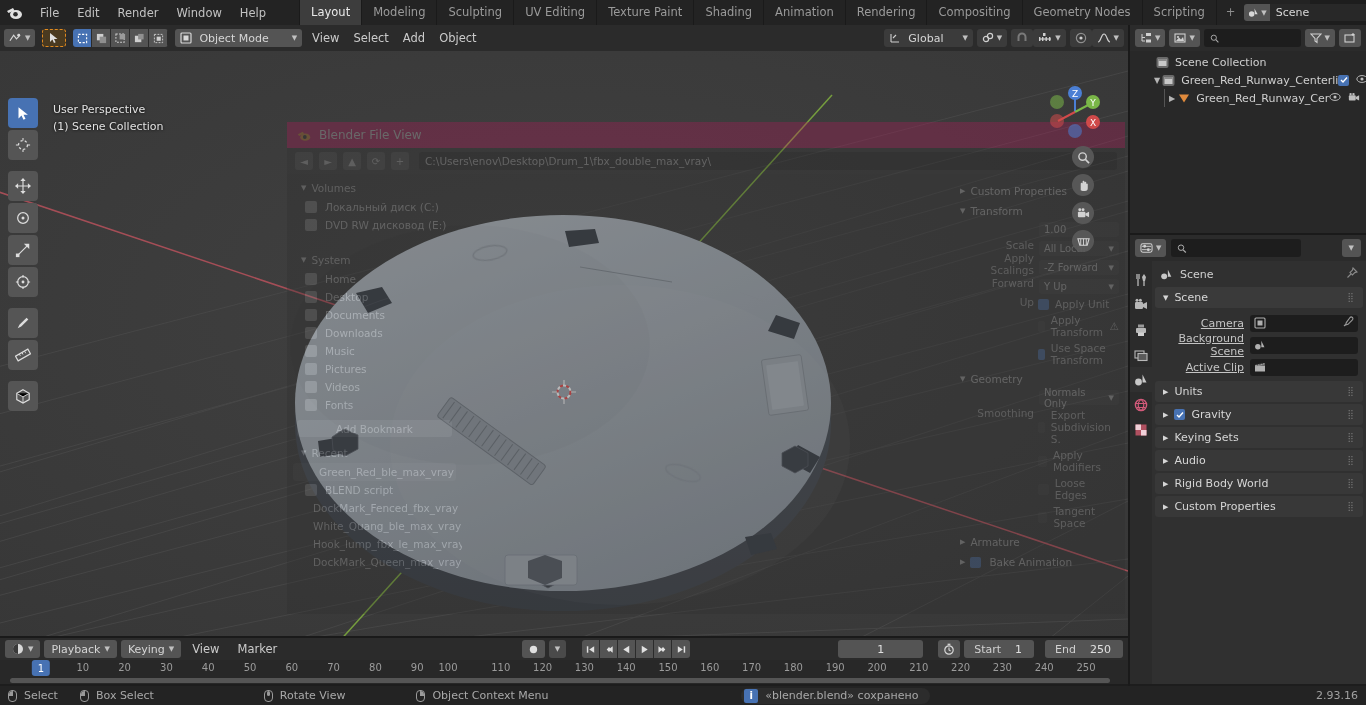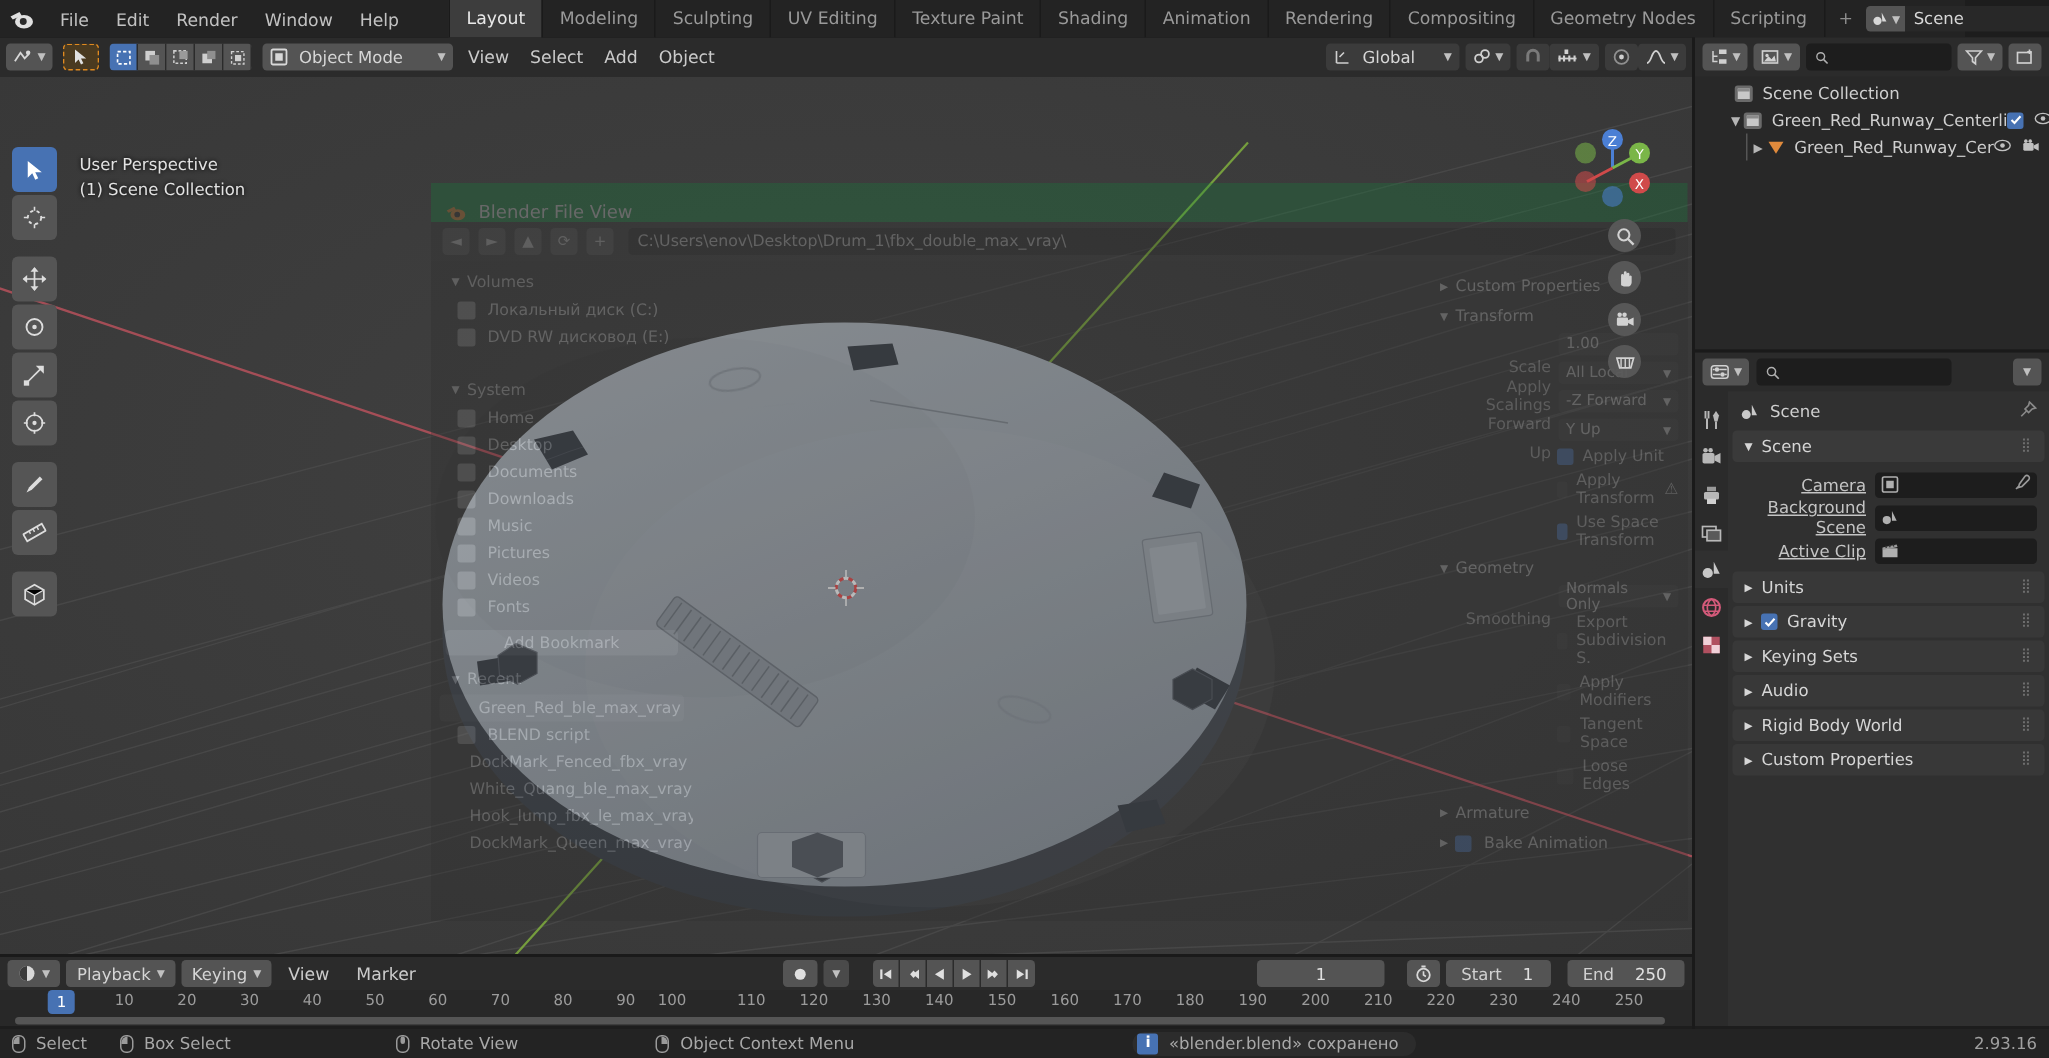--- a/index.html
+++ b/index.html
@@ -63,21 +63,21 @@
   .vp-tool.active { background: #4772b3; }
   .vp-tool-gap { height: 7px; }
 
   
   .gizmo-nav { position: absolute; right: 22px; top: 56px; width: 62px; height: 62px; z-index: 14; }
   .vp-rbtns { position: absolute; right: 34px; top: 118px; z-index: 14; display: flex; flex-direction: column; gap: 6px; }
   .vp-rbtn { width: 22px; height: 22px; background: #5b5b5b; border-radius: 11px; display: flex; align-items: center; justify-content: center; opacity: .92;}
 
   
   .ghost { position: absolute; left: 287px; top: 97px; width: 838px; height: 492px; z-index: 10; opacity: 0.30; pointer-events: none; }
-  .ghost-title { position: absolute; left:0; top:0; width: 838px; height: 26px; background:#15803d; display:flex; align-items:flex-end; padding-left: 10px; gap:8px; }
+  .ghost-title { position: absolute; left:0; top:0; width: 838px; height: 26px; background:#be185d; display:flex; align-items:center; padding-left: 10px; gap:8px; }
   .ghost-title span { font-size: 12px; color: #cfcfcf; }
   .ghost-body { position: absolute; left:0; top:26px; width:838px; height:466px; background:#2f2f2f;}
   .ghost-fhdr { position:absolute; left:0; top:0; width:838px; height: 26px; background:#333; display:flex; align-items:center; padding: 0 8px; gap:6px;}
   .gh-icon-btn { width:18px;height:18px;background:#4d4d4d;border-radius:3px;display:flex;align-items:center;justify-content:center;color:#b0b0b0;font-size:10px;}
   .gh-path { flex:1; height:18px; background:#232323; border-radius:3px; display:flex; align-items:center; padding:0 6px; font-size:10.5px; color:#b8b8b8; margin-left: 4px;}
   .ghost-left { position:absolute; left:0; top:26px; width:175px; height:440px; background:#2e2e2e; padding-top:4px;}
   .gh-sect { font-size:10.5px; color:#b0b0b0; padding:4px 6px 4px 14px; display:flex; align-items:center; gap:5px;}
   .gh-item { font-size:10.5px; color:#b8b8b8; padding:3px 6px 3px 18px; display:flex; align-items:center; gap:8px;text-align:center;}
   .gh-sq { width:12px;height:12px;background:#8d8d8d;border-radius:2px;opacity:.8;}
   .gh-bookmark-btn { margin: 6px 10px; height:17px; background:#4d4d4d; border-radius:3px; display:flex;align-items:center;justify-content:center; font-size:10.5px; color:#c4c4c4;}
@@ -713,25 +713,25 @@
             <div class="gh-chkrow">
                 <span class="gh-cb off"></span>
                 <span>Export Subdivision S.</span>
               </div>
             <div class="gh-chkrow">
                 <span class="gh-cb off"></span>
                 <span>Apply Modifiers</span>
               </div>
             <div class="gh-chkrow">
                 <span class="gh-cb off"></span>
-                <span>Tangent Space</span>
+                <span>Loose Edges</span>
               </div>
             <div class="gh-chkrow">
                 <span class="gh-cb off"></span>
-                <span>Loose Edges</span>
+                <span>Tangent Space</span>
               </div>
             <div class="gh-panel-hd">
                 <span style="font-size:7px">▶</span>
                 <span>Armature</span>
               </div>
             <div class="gh-panel-hd">
                 <span style="font-size:7px">▶</span>
                 <span class="gh-cb" style="margin-right:3px"></span>
                 <span>Bake Animation</span>
               </div>
@@ -1153,21 +1153,21 @@
           <i></i>
         </span>
       <span>Select</span>
     </div>
     <div class="sb-item" style="margin-right:110px">
       <span class="sb-mouse">
           <i></i>
         </span>
       <span>Box Select</span>
     </div>
-    <div class="sb-item" style="margin-right:92px">
+    <div class="sb-item" style="margin-right:71px">
       <span class="sb-mouse mid">
           <i></i>
         </span>
       <span>Rotate View</span>
     </div>
     <div class="sb-item">
       <span class="sb-mouse right">
           <i></i>
         </span>
       <span>Object Context Menu</span>

